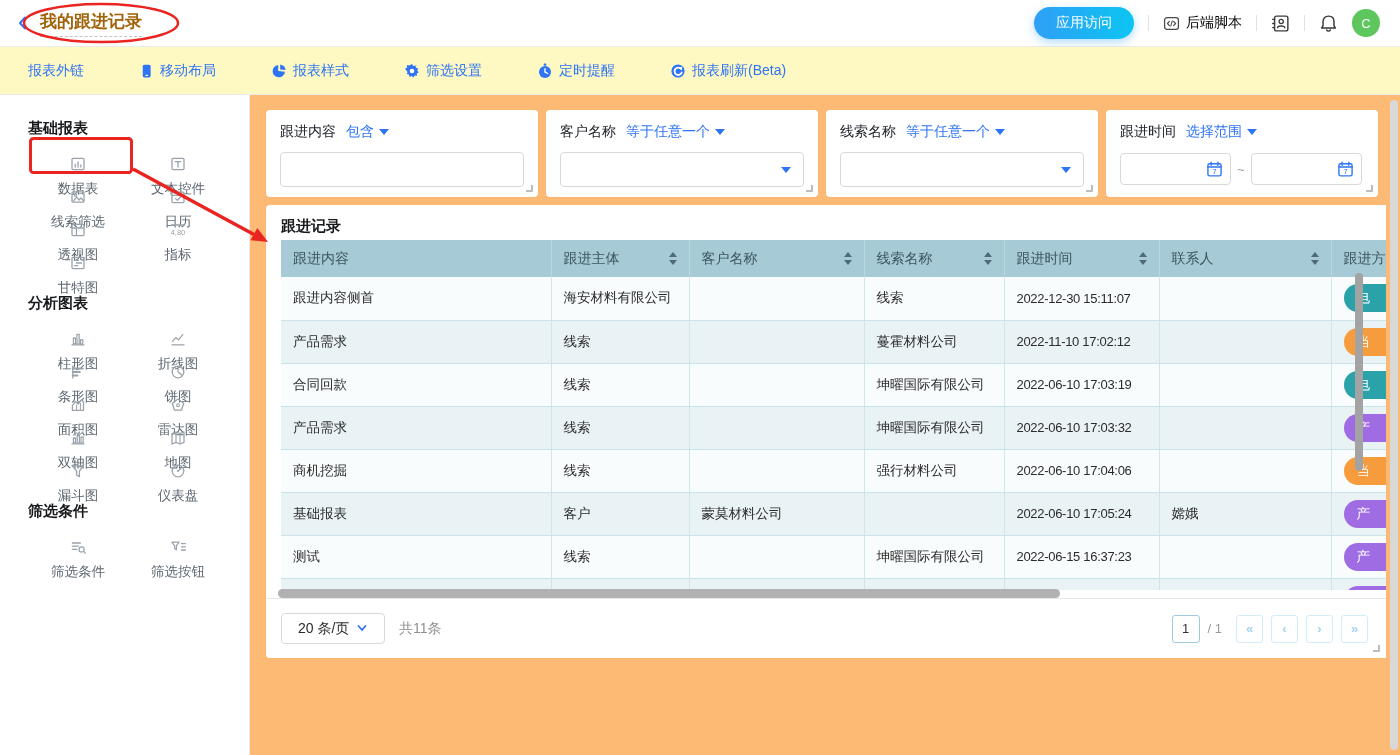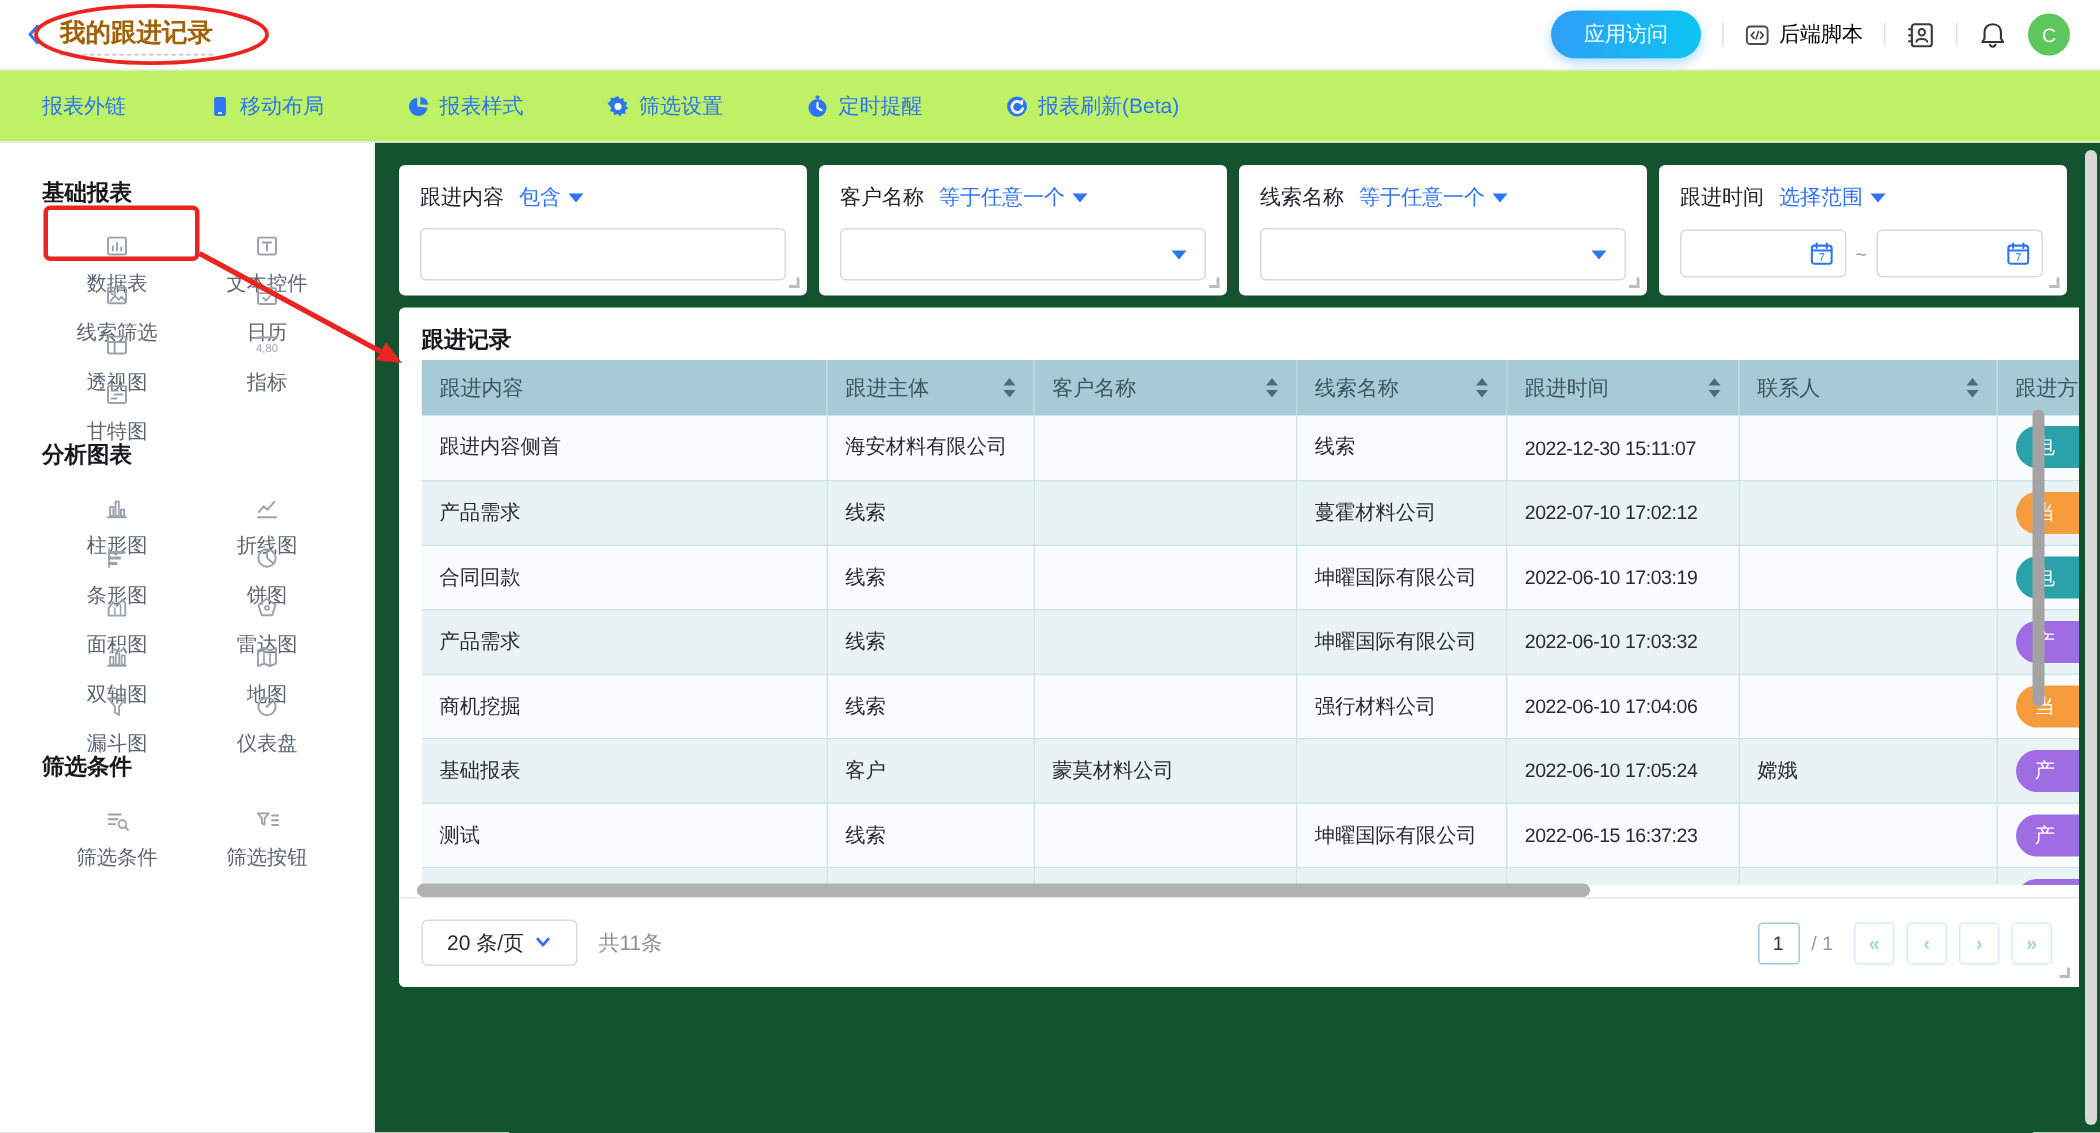--- a/index.html
+++ b/index.html
@@ -18,39 +18,39 @@
   .pill { border:none; color:#fff; font-size:14px; padding:7px 22px; border-radius:16px;
           background:linear-gradient(90deg,#2f9ff6,#0cc5f2); cursor:pointer;
           box-shadow:0 3px 8px rgba(30,150,245,.35); }
   .vdiv { width:1px; height:16px; background:#e2e2e2; display:inline-block; }
   .tb-item { display:flex; align-items:center; gap:6px; font-size:14px; color:#000000; cursor:pointer; }
   .icon-btn { display:flex; align-items:center; cursor:pointer; }
   .avatar { width:28px; height:28px; border-radius:50%; background:#5dc75d; color:#fff;
             display:flex; align-items:center; justify-content:center; font-size:13px; cursor:pointer; }
 
   
-  .toolbar { position:absolute; top:47px; left:0; width:1400px; height:48px; background:#bef264;
+  .toolbar { position:absolute; top:47px; left:0; width:1400px; height:48px; background:#fef9c3;
              border-bottom:1px solid #ececec; display:flex; align-items:center;
              justify-content:space-between; padding:0 26px 0 28px; z-index:5; }
   .tool-left { display:flex; align-items:center; gap:55px; }
   .tool-item { display:flex; align-items:center; gap:6px; color:#2e74f6; font-size:14px; cursor:pointer; }
   .tool-right { display:flex; align-items:center; gap:26px; }
   .obtn { background:#fff; border:1px solid #2e74f6; color:#2e74f6; font-size:14px;
           padding:5px 26px; border-radius:3px; cursor:pointer; }
 
   
   .sidebar { position:absolute; top:95px; left:0; width:250px; height:660px; background:#fff;
              border-right:1px solid #ebebeb; padding:4px 0 0 28px; z-index:2; }
   .sec-title { font-size:15px; font-weight:700; color:#17191c; margin:20px 0 18px; }
   .sec-grid { display:grid; grid-template-columns:100px 100px; row-gap:14px; }
   .s-item { display:flex; align-items:center; gap:8px; color:#5c6670; font-size:13.5px; cursor:pointer; height:19px;flex-direction:column; }
   .s-icon { display:flex; align-items:center; color:#9aa3ab; }
 
   
-  .main { position:absolute; top:95px; left:250px; width:1150px; height:660px; background:#14532d; }
+  .main { position:absolute; top:95px; left:250px; width:1150px; height:660px; background:#fdba74; }
   .pagebar { position:absolute; right:2px; top:5px; bottom:5px; width:8px; background:#d8d8d8; border-radius:4px; }
 
   
   .filters { position:absolute; top:15px; left:16px; display:flex; gap:8px; }
   .fcard { width:272px; height:87px; background:#fff; border-radius:4px; position:relative;
            padding:13px 14px 0; box-shadow:0 1px 2px rgba(0,0,0,.03); }
   .frow { display:flex; align-items:center; gap:10px; }
   .flabel { font-size:14px; color:#20242a; }
   .fop { display:flex; align-items:center; gap:5px; color:#2e74f6; font-size:14px; cursor:pointer; }
   .caret { width:0; height:0; border-left:5px solid transparent; border-right:5px solid transparent;
@@ -544,21 +544,21 @@
                 <td>线索</td>
                 <td class="datecell">2022-12-30 15:11:07</td>
                 <td></td>
                 <td><span class="pillbadge" style="background: rgb(43, 162, 170);">电</span></td>
               </tr>
               <tr>
                 <td>产品需求</td>
                 <td>线索</td>
                 <td></td>
                 <td>蔓霍材料公司</td>
-                <td class="datecell">2022-07-10 17:02:12</td>
+                <td class="datecell">2022-11-10 17:02:12</td>
                 <td></td>
                 <td><span class="pillbadge" style="background: rgb(247, 156, 60);">当</span></td>
               </tr>
               <tr>
                 <td>合同回款</td>
                 <td>线索</td>
                 <td></td>
                 <td>坤曜国际有限公司</td>
                 <td class="datecell">2022-06-10 17:03:19</td>
                 <td></td>

